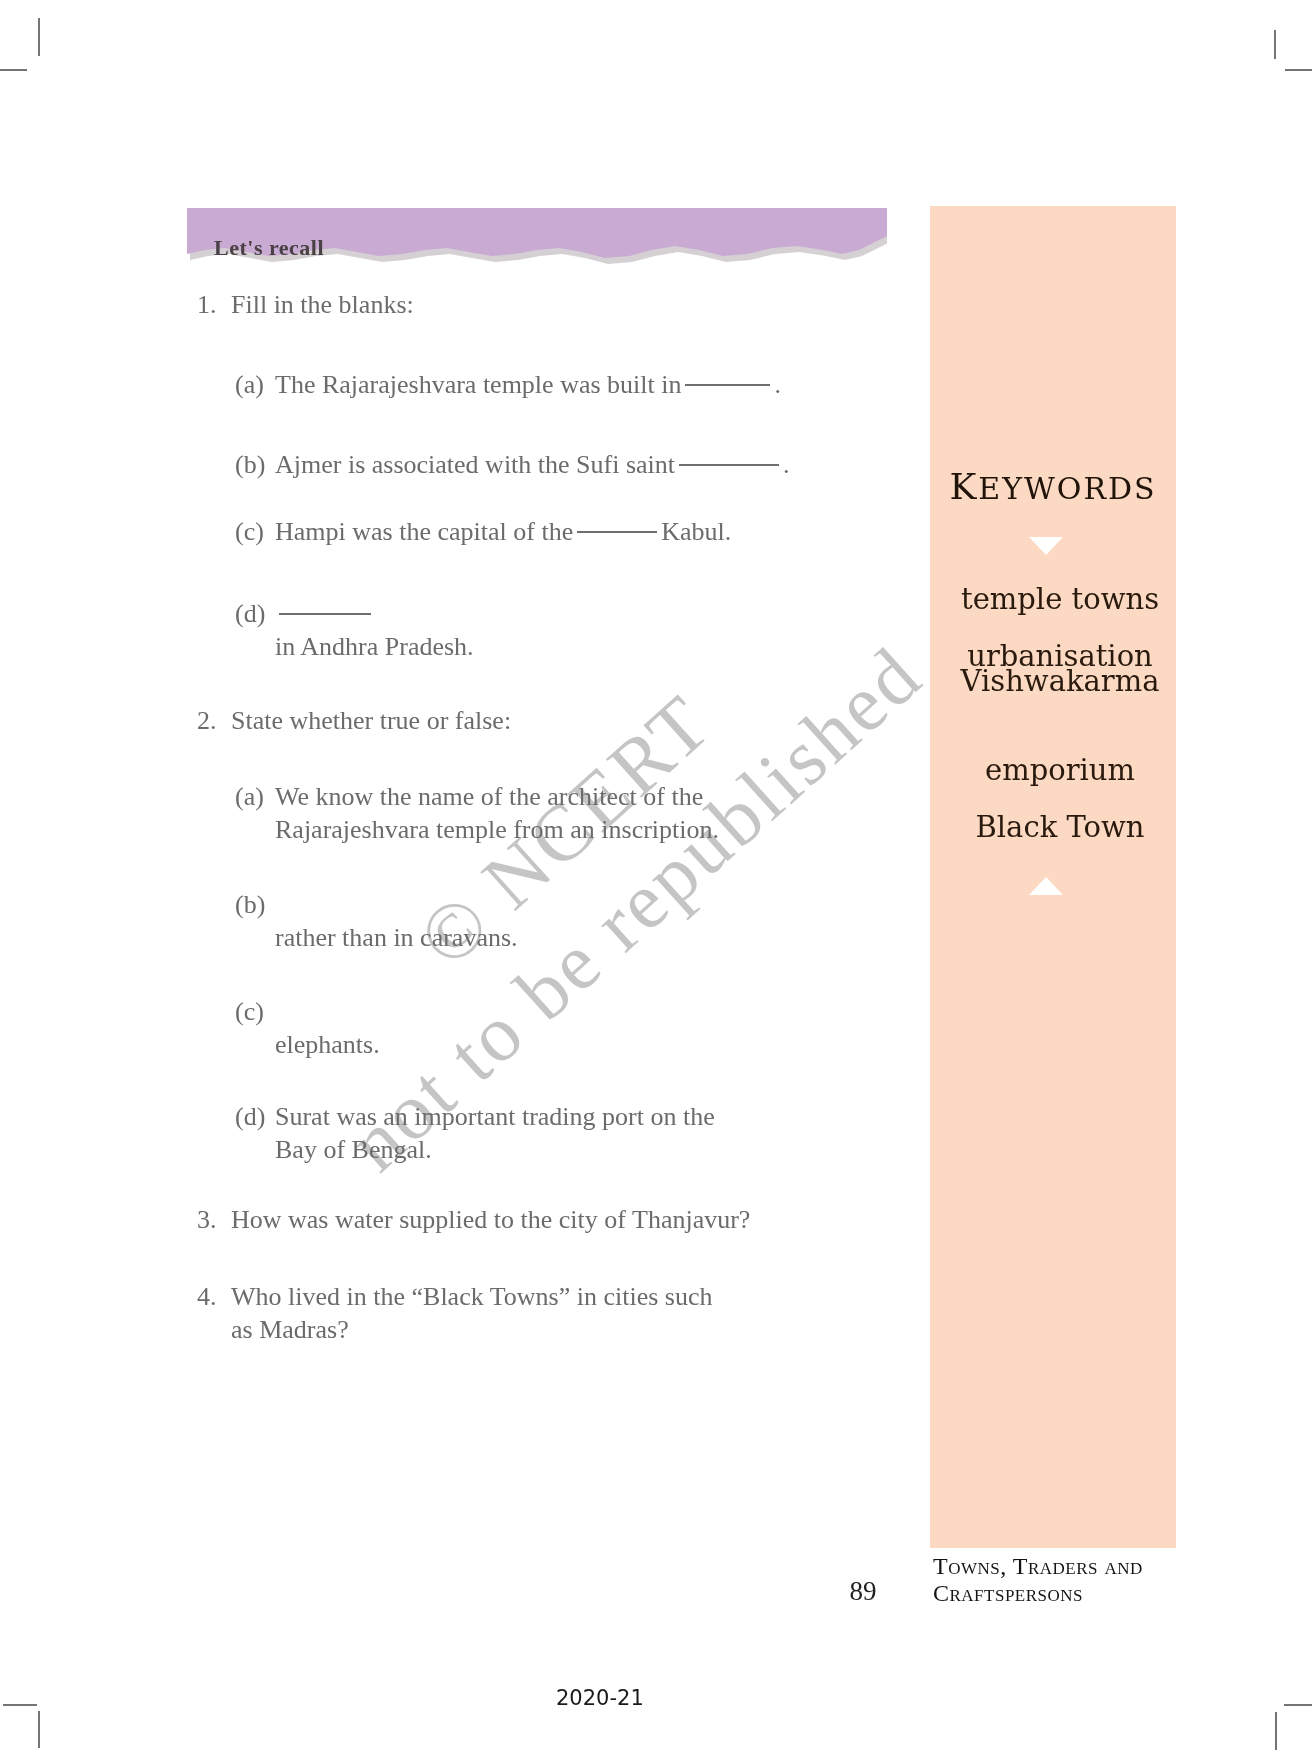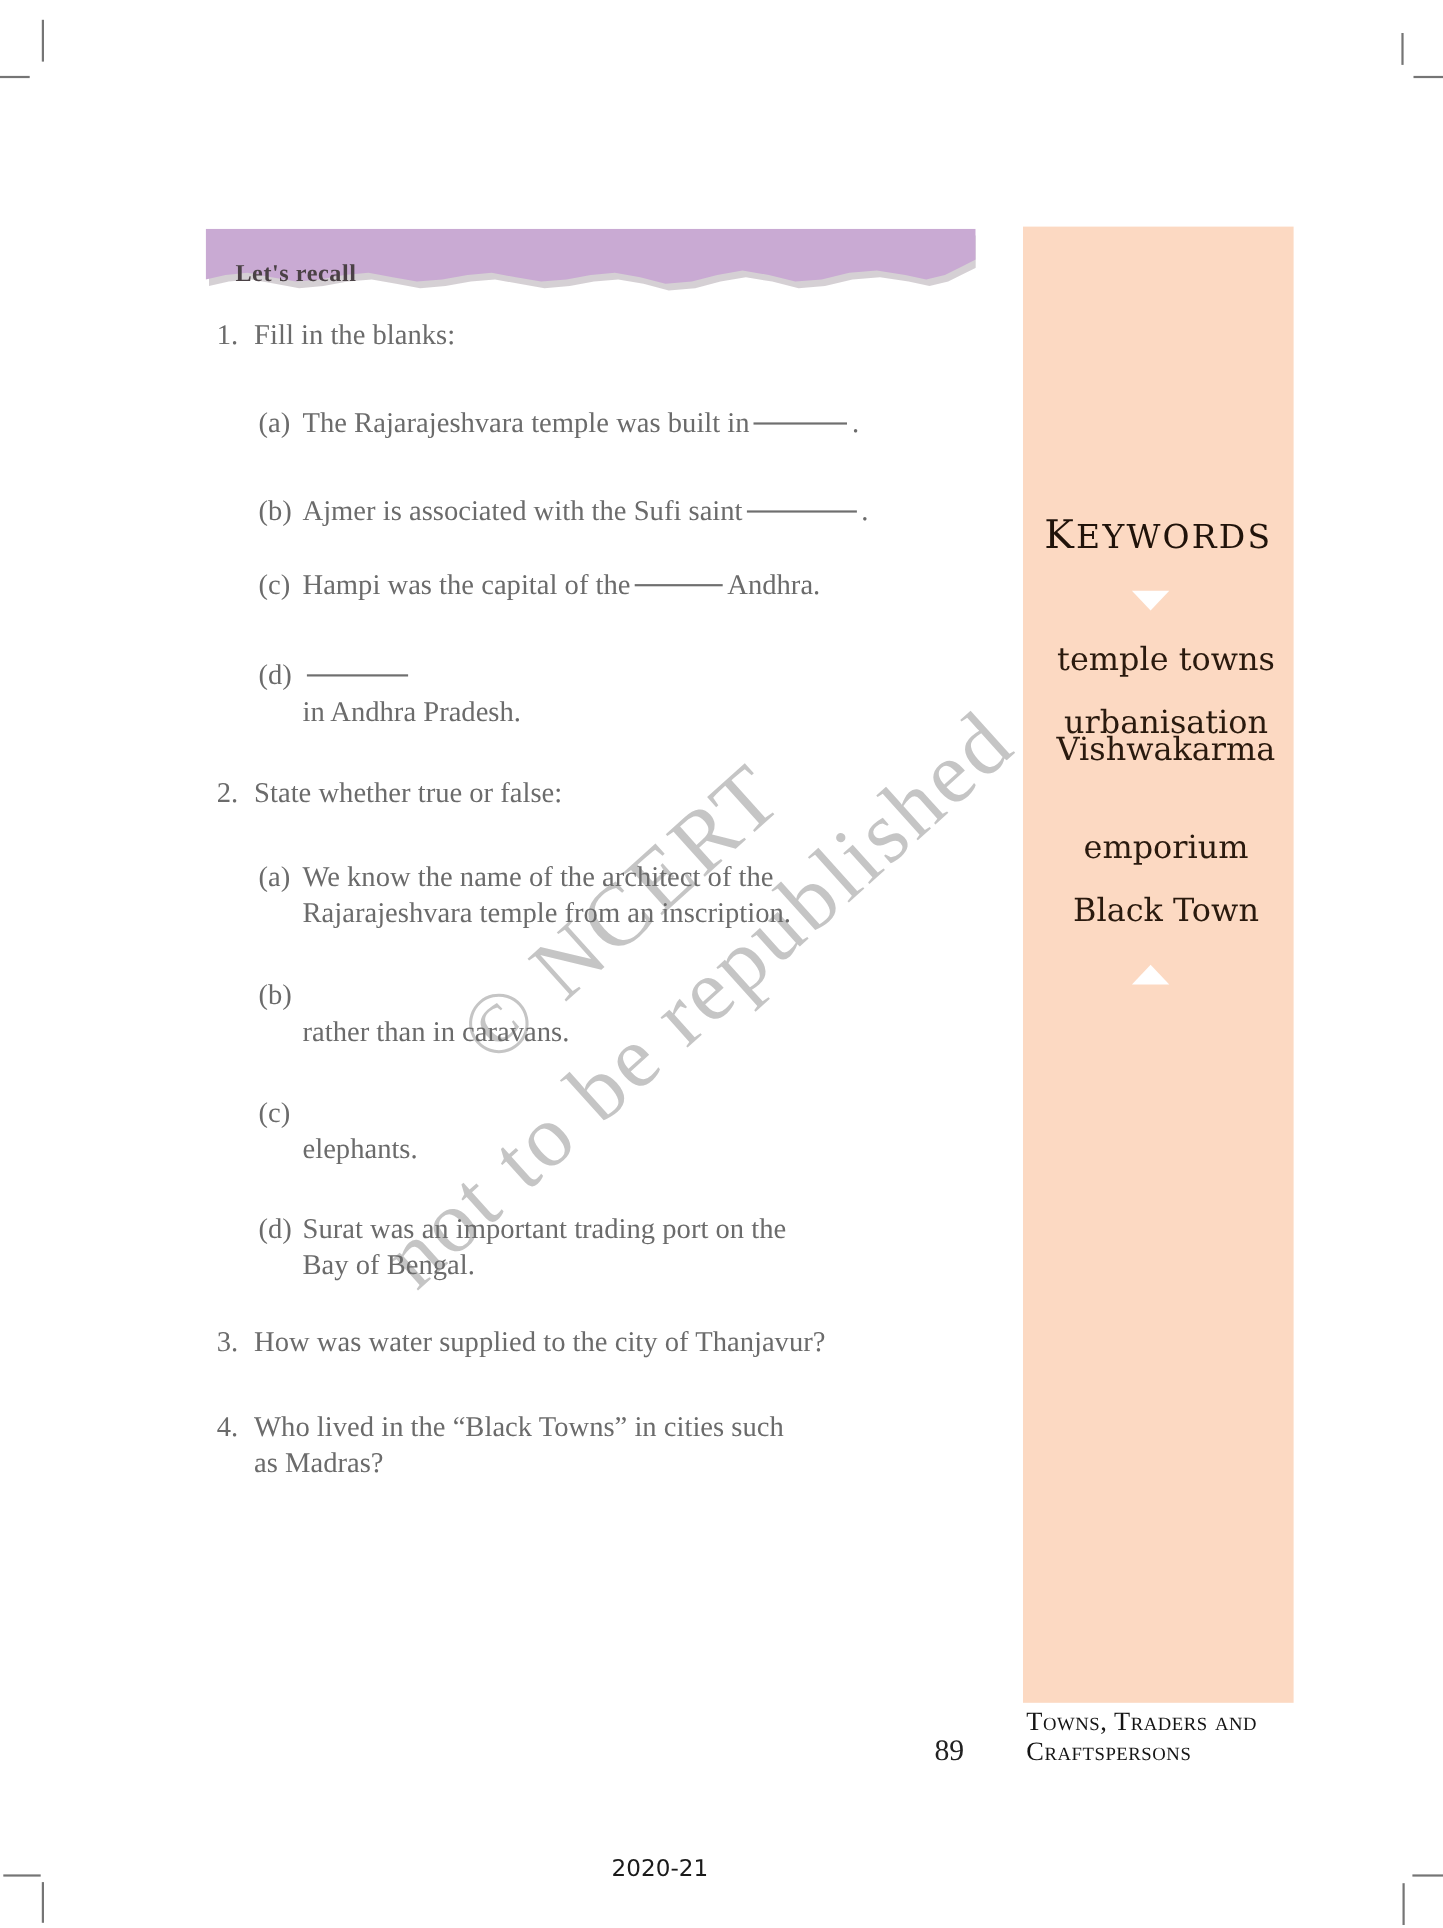--- a/index.html
+++ b/index.html
@@ -82,21 +82,21 @@
     <div class="itext"><span>The Rajarajeshvara temple was built in</span><span class="blank" style="width:85px"></span><span>.</span></div>
   </div>
 
   <div class="irow" style="top:448px">
     <span class="ilabel">(b)</span>
     <div class="itext"><span>Ajmer is associated with the Sufi saint</span><span class="blank" style="width:100px"></span><span>.</span></div>
   </div>
 
   <div class="irow" style="top:515px">
     <span class="ilabel">(c)</span>
-    <div class="itext"><span>Hampi was the capital of the</span><span class="blank" style="width:80px"></span><span>Andhra.</span></div>
+    <div class="itext"><span>Hampi was the capital of the</span><span class="blank" style="width:80px"></span><span>Kabul.</span></div>
   </div>
 
   <div class="irow" style="top:597px">
     <span class="ilabel">(d)</span>
     <div class="itext"><span class="blank" style="width:92px"></span><br>
       <span>in Andhra Pradesh.</span></div>
   </div>
 
   <div class="qrow" style="top:704px">
     <span class="qnum">2.</span>

